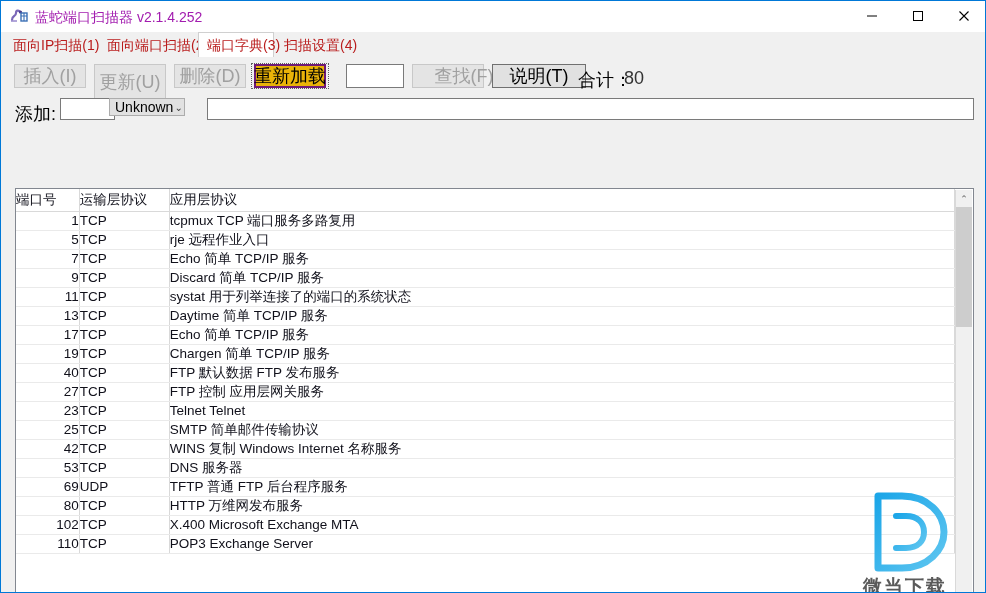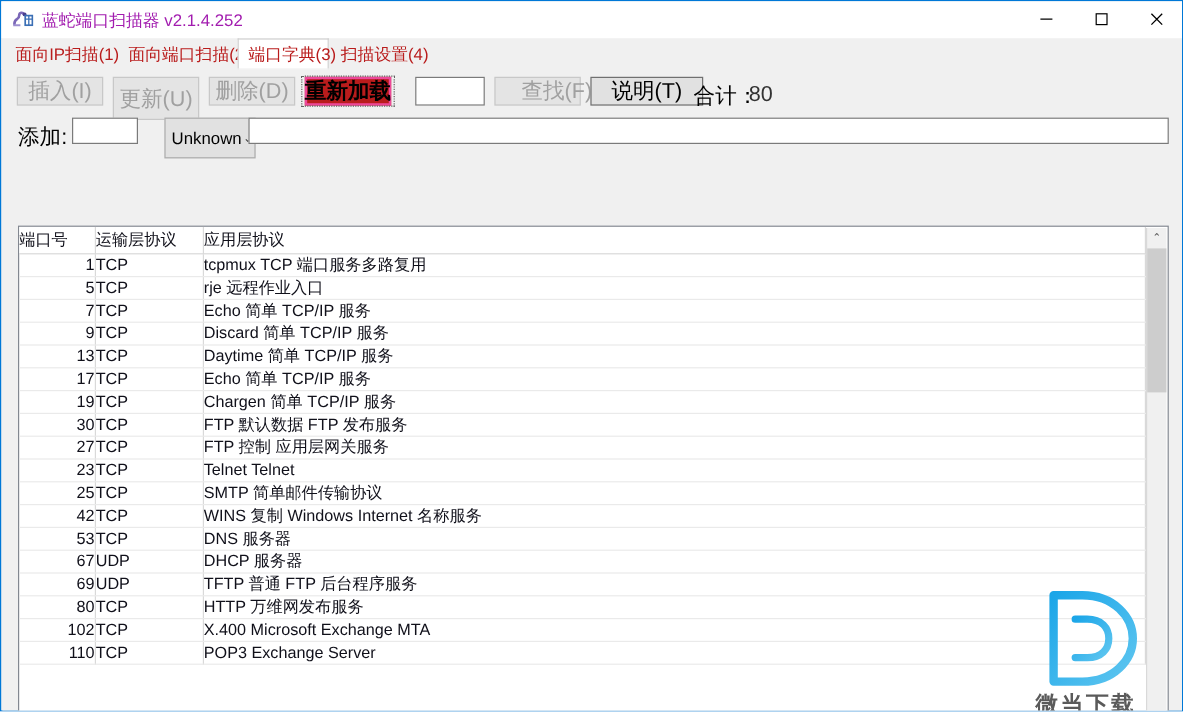--- a/index.html
+++ b/index.html
@@ -112,23 +112,22 @@
     justify-content: center;
     cursor: default;
     white-space: nowrap;
   }
   .btn.disabled {
     color: #a0a0a0;
     background: #e4e4e4;
     border-color: #c8c8c8;
   }
   .btn.focus {
-    background: #b91c1c;
-    border: 2px solid #ec4899;
-    font-weight: bold;
+    background: #eab308;
+    border: 2px solid #701a75;
   }
   .btn.focus .inner {
     border: 1px dotted #606060;
     padding: 0 2px;
   }
   .btn.normal {
     background: #e1e1e1;
     border: 1px solid #707070;
   }
 
@@ -325,21 +324,21 @@
       <span class="inner">说明(T)</span>
     </div>
 
     <div class="lbl" style="left:576px; top:10px;">合计：</div>
     <div class="lbl total-num" style="left:622px; top:10px;">80</div>
 
     <div class="lbl" style="left:13px; top:44px;">添加:</div>
 
     <input class="textbox" style="left: 58px; top: 40px; width: 55px; height: 22px;" value="">
 
-    <div class="combo" style="left:135px; top:40px; width:76px; height:34px;">
+    <div class="combo" style="left:107px; top:40px; width:76px; height:18px;">
       <span class="combo-text">Unknown</span>
       <span class="combo-arrow">⌄</span>
     </div>
 
     <input class="textbox" style="left: 205px; top: 40px; width: 767px; height: 22px;" value="">
 
     <div class="grid-wrap">
       <table class="grid">
         <thead>
           <tr>
@@ -363,36 +362,41 @@
               <td class="c-port">7</td>
               <td class="c-trans">TCP</td>
               <td class="c-app">Echo 简单 TCP/IP 服务</td>
             </tr>
             <tr>
               <td class="c-port">9</td>
               <td class="c-trans">TCP</td>
               <td class="c-app">Discard 简单 TCP/IP 服务</td>
             </tr>
             <tr>
+              <td class="c-port">11</td>
+              <td class="c-trans">TCP</td>
+              <td class="c-app">systat 用于列举连接了的端口的系统状态</td>
+            </tr>
+            <tr>
               <td class="c-port">13</td>
               <td class="c-trans">TCP</td>
               <td class="c-app">Daytime 简单 TCP/IP 服务</td>
             </tr>
             <tr>
               <td class="c-port">17</td>
               <td class="c-trans">TCP</td>
               <td class="c-app">Echo 简单 TCP/IP 服务</td>
             </tr>
             <tr>
               <td class="c-port">19</td>
               <td class="c-trans">TCP</td>
               <td class="c-app">Chargen 简单 TCP/IP 服务</td>
             </tr>
             <tr>
-              <td class="c-port">30</td>
+              <td class="c-port">40</td>
               <td class="c-trans">TCP</td>
               <td class="c-app">FTP 默认数据 FTP 发布服务</td>
             </tr>
             <tr>
               <td class="c-port">27</td>
               <td class="c-trans">TCP</td>
               <td class="c-app">FTP 控制 应用层网关服务</td>
             </tr>
             <tr>
               <td class="c-port">23</td>
@@ -406,25 +410,20 @@
             </tr>
             <tr>
               <td class="c-port">42</td>
               <td class="c-trans">TCP</td>
               <td class="c-app">WINS 复制 Windows Internet 名称服务</td>
             </tr>
             <tr>
               <td class="c-port">53</td>
               <td class="c-trans">TCP</td>
               <td class="c-app">DNS 服务器</td>
-            </tr>
-            <tr>
-              <td class="c-port">67</td>
-              <td class="c-trans">UDP</td>
-              <td class="c-app">DHCP 服务器</td>
             </tr>
             <tr>
               <td class="c-port">69</td>
               <td class="c-trans">UDP</td>
               <td class="c-app">TFTP 普通 FTP 后台程序服务</td>
             </tr>
             <tr>
               <td class="c-port">80</td>
               <td class="c-trans">TCP</td>
               <td class="c-app">HTTP 万维网发布服务</td>

